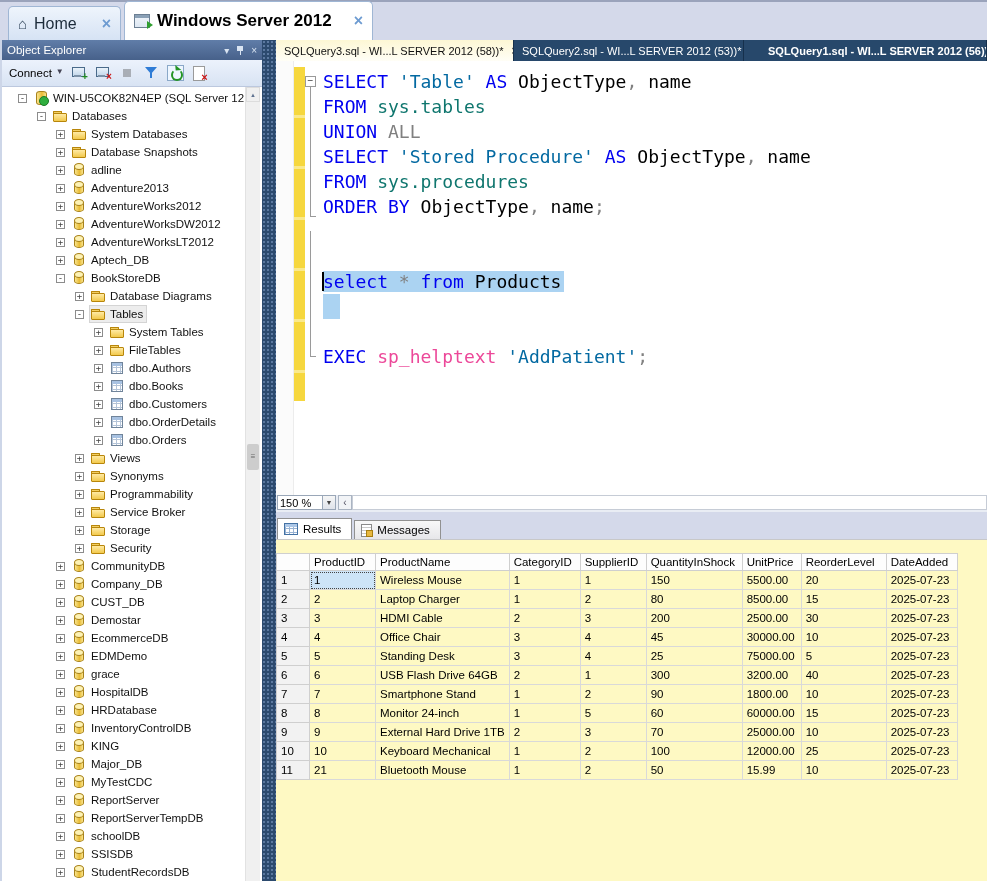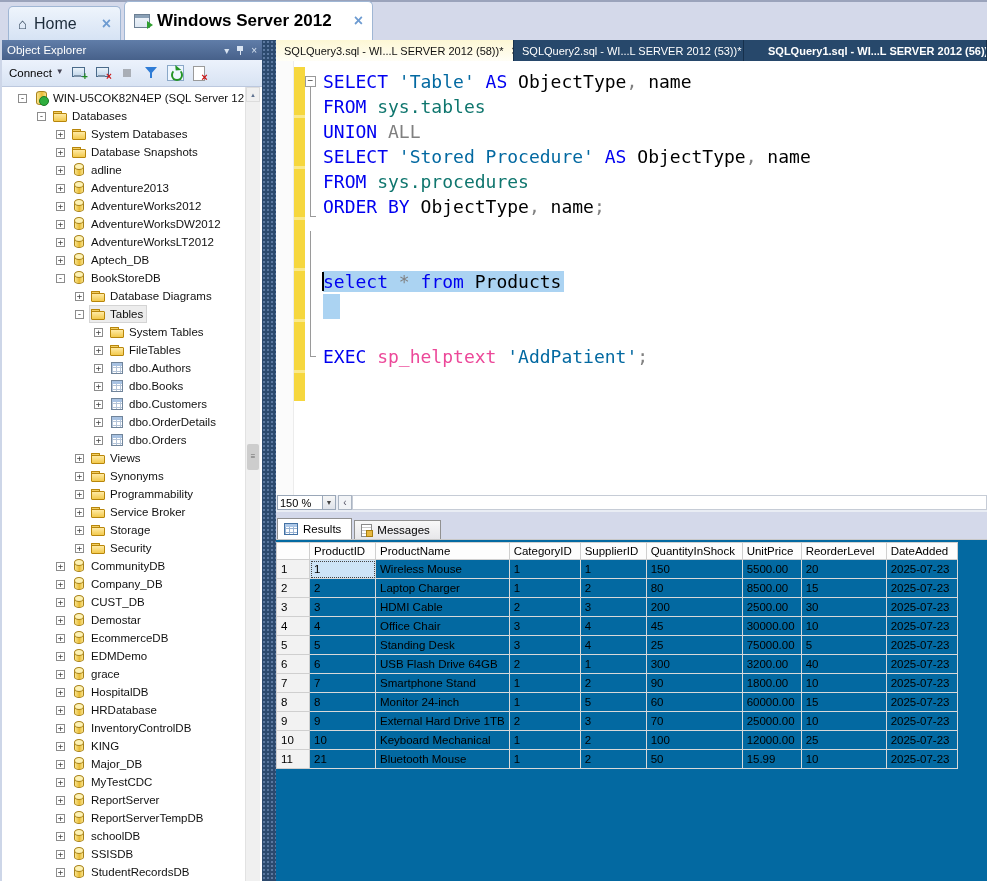--- a/index.html
+++ b/index.html
@@ -91,21 +91,21 @@
 
   .rgap { height:6px; flex:none; }
   .rtabs { height:21px; flex:none; display:flex; align-items:flex-end; padding-left:1px; gap:2px; font-size:11.5px; }
   .rtab { display:flex; align-items:center; gap:5px; height:21px; padding:0 10px 0 6px; border:1px solid #919191; border-bottom:none; }
   .rtab.active { background:#fff; }
   .rtab.idle { background:linear-gradient(#f8f8f8,#e7e7ea); height:19px;align-items:center; }
   .ic-grid { position:relative; width:14px; height:12px; border:1px solid #4472a4; background-color:#fff; background-image:linear-gradient(#adc8e8 0 3px, transparent 3px), repeating-linear-gradient(90deg,#9ab4d4 0 1px, transparent 1px 4px), repeating-linear-gradient(#9ab4d4 0 1px, transparent 1px 4px); }
   .ic-msg { position:relative; width:11px; height:13px; border:1px solid #8a8a8a; background:#fff; background-image:repeating-linear-gradient(transparent 0 2px, #c8c8c8 2px 3px); }
   .ic-msg::after { content:""; position:absolute; right:-2px; bottom:-1px; width:5px; height:5px; background:#e8b840; border:1px solid #a87f10; }
 
-  .gridwrap { flex:1; background:#0369a1; border-top:1px solid #c8c8c8; overflow:hidden; padding-top:2px; }
+  .gridwrap { flex:1; background:#fef9c3; border-top:1px solid #c8c8c8; overflow:hidden; padding-top:13px; }
   table.rgrid { border-collapse:collapse; table-layout:fixed; font-size:11.5px; }
   .rgrid th, .rgrid td { border:1px solid #d9d9d9; padding:0 4px; height:19px; font-weight:normal; text-align:left; white-space:nowrap; overflow:hidden; color:#000; }
   .rgrid th { background:#fdfdfd; border-color:#cfcfcf; height:17px; }
   .rgrid td.rn { background:#f2f2f2; border-color:#cfcfcf; }
   .rgrid td.selcell { background:#cde4f7; outline:1px dotted #444; outline-offset:-2px; }
 </style>
 </head>
 <body>
 
 <div class="screen">

